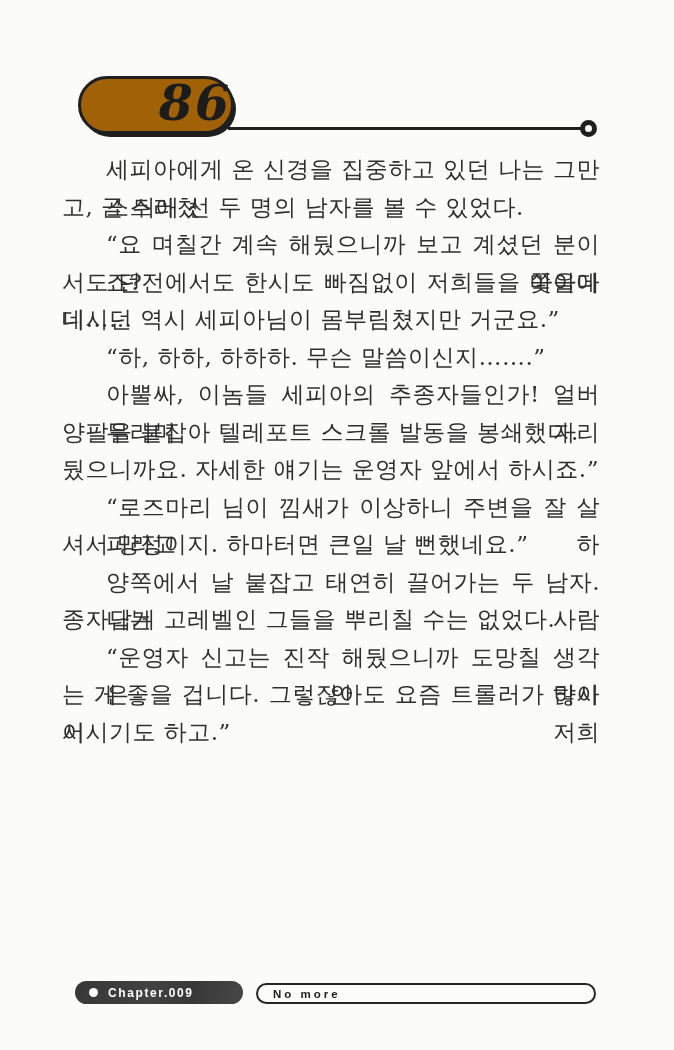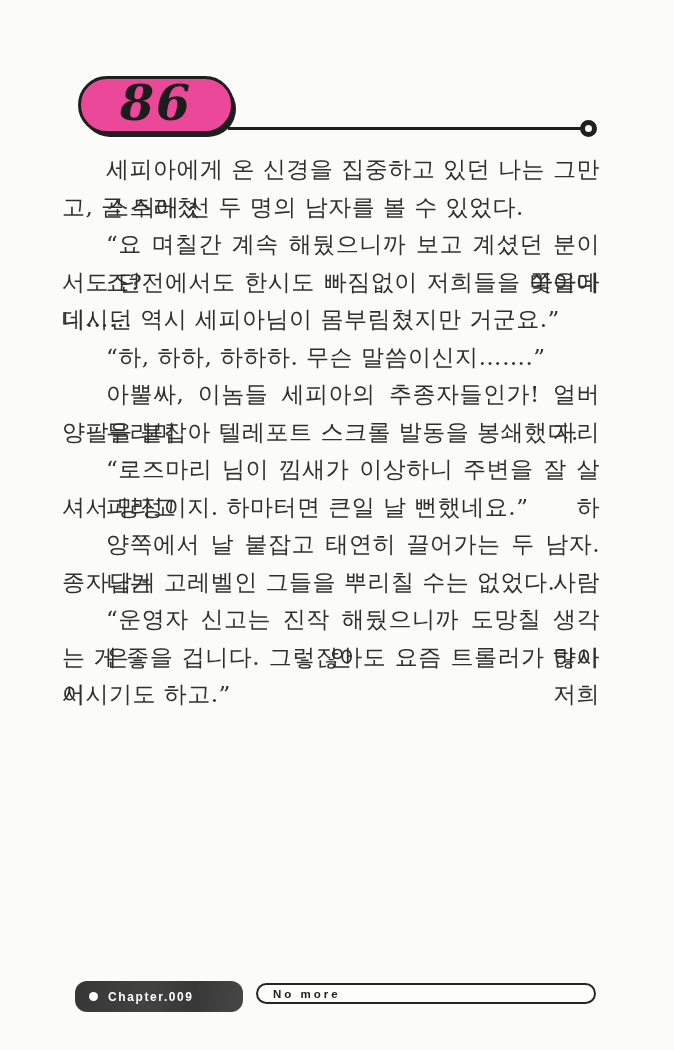--- a/index.html
+++ b/index.html
@@ -16,23 +16,23 @@
     color: #2f2f2f;
   }
 
   
   .page-badge {
     position: absolute;
     left: 78px; top: 76px;
     width: 156px; height: 58px;
     border: 3px solid #1f1f1f;
     border-radius: 29px;
-    background: #ec4899;
+    background: #a16207;
     box-shadow: 3px 4px 0 -1px #1f1f1f;
-    display: flex; align-items: center; justify-content: center;
+    display: flex; align-items: center; justify-content: flex-end;
     z-index: 2;
   }
   .page-number {
     font-family: "DejaVu Serif", "Liberation Serif", serif;
     font-style: italic;
     font-weight: bold;
     font-size: 49px;
     letter-spacing: 2px;
     color: #1c1c1c;
     transform: translateY(-2px);
@@ -73,21 +73,21 @@
     white-space: normal;
     text-align: justify;
     text-align-last: justify;
   }
   .line.indent { padding-left: 44px; }
 
   
   .chapter-pill {
     position: absolute;
     left: 75px; top: 981px;
-    width: 168px; height: 31px;
+    width: 168px; height: 23px;
     border-radius: 12px;
     background: linear-gradient(100deg, #373737 0%, #424242 45%, #383838 70%, #474747 100%);
     display: flex; align-items: center;
     z-index: 2;
   }
   .chapter-dot {
     width: 9px; height: 9px;
     border-radius: 50%;
     background: #ffffff;
     margin-left: 14px;
@@ -135,20 +135,21 @@
 
   <main class="text-block">
     <p class="line indent fill">세피아에게 온 신경을 집중하고 있던 나는 그만 소스라쳤</p>
     <p class="line">고, 곧 뒤에 선 두 명의 남자를 볼 수 있었다.</p>
     <p class="line indent fill">“요 며칠간 계속 해뒀으니까 보고 계셨던 분이죠? 마을에</p>
     <p class="line fill">서도 던전에서도 한시도 빠짐없이 저희들을 쫓아다니시던</p>
     <p class="line">데…… 역시 세피아님이 몸부림쳤지만 거군요.”</p>
     <p class="line indent">“하, 하하, 하하하. 무슨 말씀이신지…….”</p>
     <p class="line indent fill">아뿔싸, 이놈들 세피아의 추종자들인가! 얼버무리며 자리</p>
     <p class="line">양팔을 붙잡아 텔레포트 스크롤 발동을 봉쇄했다.</p>
+    <p class="line">뒀으니까요. 자세한 얘기는 운영자 앞에서 하시죠.”</p>
     <p class="line indent fill">“로즈마리 님이 낌새가 이상하니 주변을 잘 살피라고 하</p>
     <p class="line">셔서 망정이지. 하마터면 큰일 날 뻔했네요.”</p>
     <p class="line indent fill">양쪽에서 날 붙잡고 태연히 끌어가는 두 남자. 나는 사람</p>
     <p class="line">종자답게 고레벨인 그들을 뿌리칠 수는 없었다.</p>
     <p class="line indent fill">“운영자 신고는 진작 해뒀으니까 도망칠 생각은 안 하시</p>
     <p class="line fill">는 게 좋을 겁니다. 그렇잖아도 요즘 트롤러가 많아서 저희</p>
     <p class="line">이시기도 하고.”</p>
   </main>
 
   <footer>

